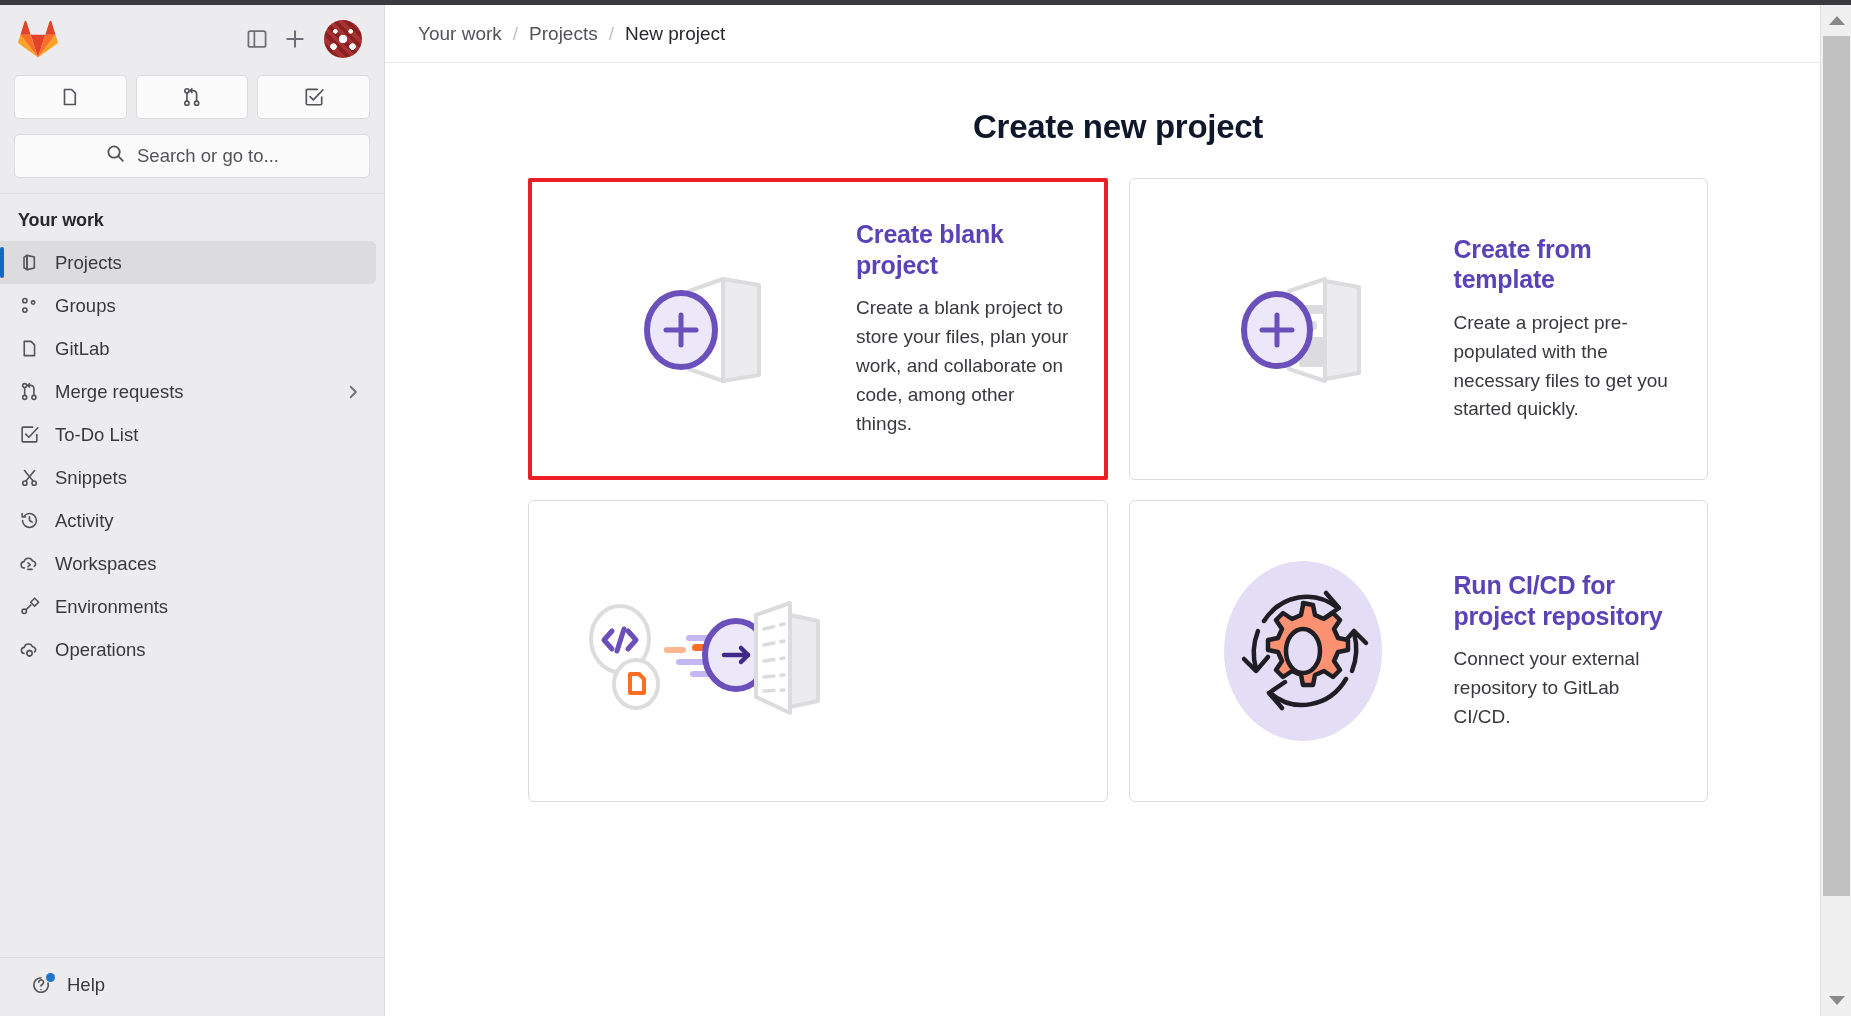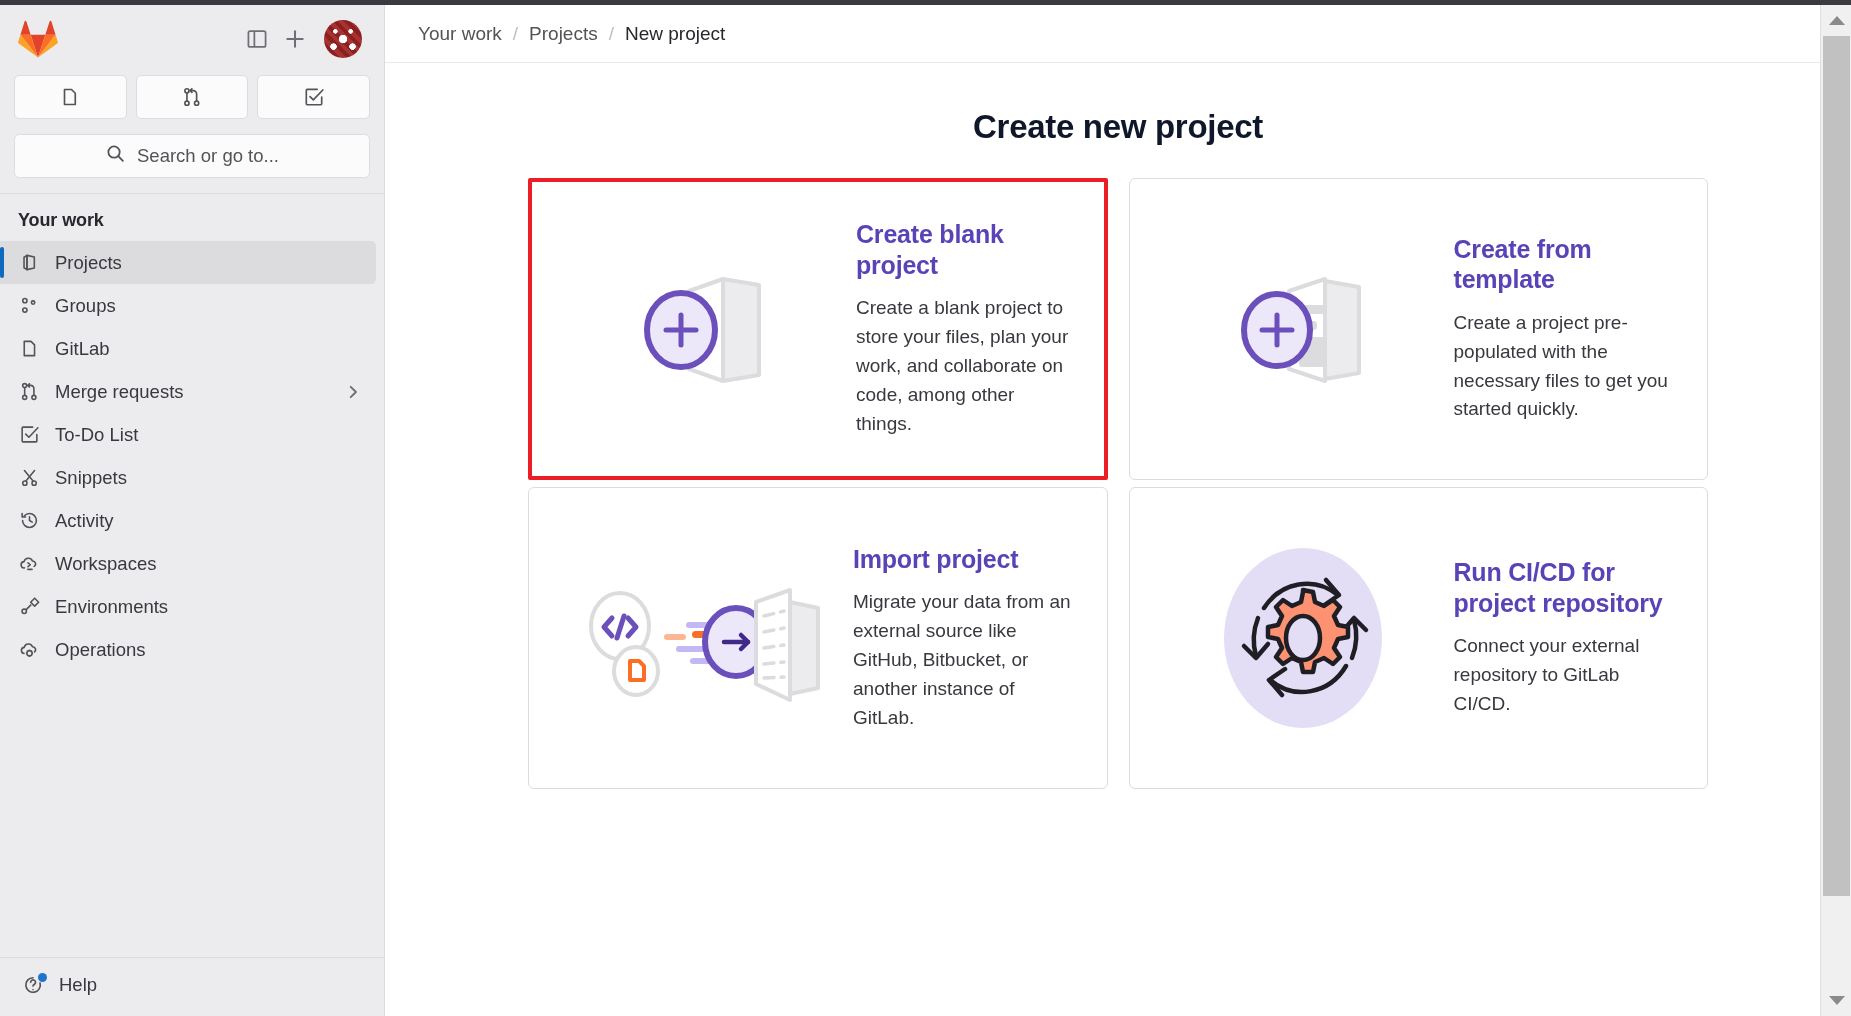--- a/index.html
+++ b/index.html
@@ -92,21 +92,21 @@
     width: 4px; border-radius: 2px; background: #1068bf;
   }
   .sb-item .ic { width: 22px; height: 22px; flex: 0 0 22px; color: #535358;
     display: flex; align-items: center; justify-content: center; }
   .sb-item .lbl { flex: 1; white-space: nowrap; }
   .sb-item .chev { color: #6e6e77; display: flex; align-items: center; }
 
   .sb-bottom { border-top: 1px solid #dcdcde; padding: 6px 0 10px 0; }
   .sb-help {
     display: flex; align-items: center; gap: 15px; height: 42px;
-    padding-left: 22px; font-size: 18.5px; color: #3a383f; cursor: pointer;
+    padding-left: 30px; font-size: 18.5px; color: #3a383f; cursor: pointer;
     margin-right: 8px; border-radius: 0 5px 5px 0;
   }
   .help-ic-wrap { position: relative; width: 22px; height: 22px; }
   .help-dot {
     position: absolute; width: 9px; height: 9px; border-radius: 50%;
     background: #1f75cb; right: -3px; top: -1px;
   }
 
   
   .main {
@@ -128,21 +128,21 @@
     flex: 1; padding: 0 30px 0 30px; overflow: hidden;
   }
   .page-title {
     text-align: center; font-size: 33px; font-weight: bold;
     color: #0f172a; margin-top: 45px; letter-spacing: -0.3px;
   }
 
   .cards-grid {
     display: grid;
     grid-template-columns: 1fr 1fr;
-    gap: 7px 21px;
+    gap: 20px 21px;
     max-width: 1180px;
     margin: 32px auto 15px auto;
   }
   .card {
     position: relative;
     border: 1px solid #dcdcde; border-radius: 6px;
     background: #fff;
     min-height: 302px;
     display: flex; align-items: center;
     padding: 18px 24px;
@@ -474,24 +474,20 @@
               <path d="M212 32 L178 44 V126 L212 142 Z" fill="#ffffff" stroke="#dcdcde" stroke-width="4" stroke-linejoin="round"></path>
               <g stroke="#dcdcde" stroke-width="3.5" stroke-linecap="round" stroke-dasharray="10 7">
                 <line x1="186" y1="58" x2="206" y2="53"></line>
                 <line x1="186" y1="74" x2="206" y2="70"></line>
                 <line x1="186" y1="90" x2="206" y2="87"></line>
                 <line x1="186" y1="106" x2="206" y2="104"></line>
                 <line x1="186" y1="120" x2="206" y2="119"></line>
               </g>
             </svg>
           </div>
-          <div class="card-body">
-            <div class="card-title">Import project</div>
-            <div class="card-desc">Migrate your data from an external source like GitHub, Bitbucket, or another instance of GitLab.</div>
-          </div>
         </div>
 
         <div class="card">
           <div class="card-illus">
             <svg width="195" height="200" viewBox="0 0 195 200" fill="none">
               <ellipse cx="97" cy="100" rx="79" ry="90" fill="#e3ddf6"></ellipse>
 
               <g stroke="#1f1e24" stroke-width="4.5" fill="none" stroke-linecap="round" stroke-linejoin="round">
                 <path d="M58 70 A52 56 0 0 1 132 57"></path>
                 <path d="M120 42 L133 57 L117 68"></path>

